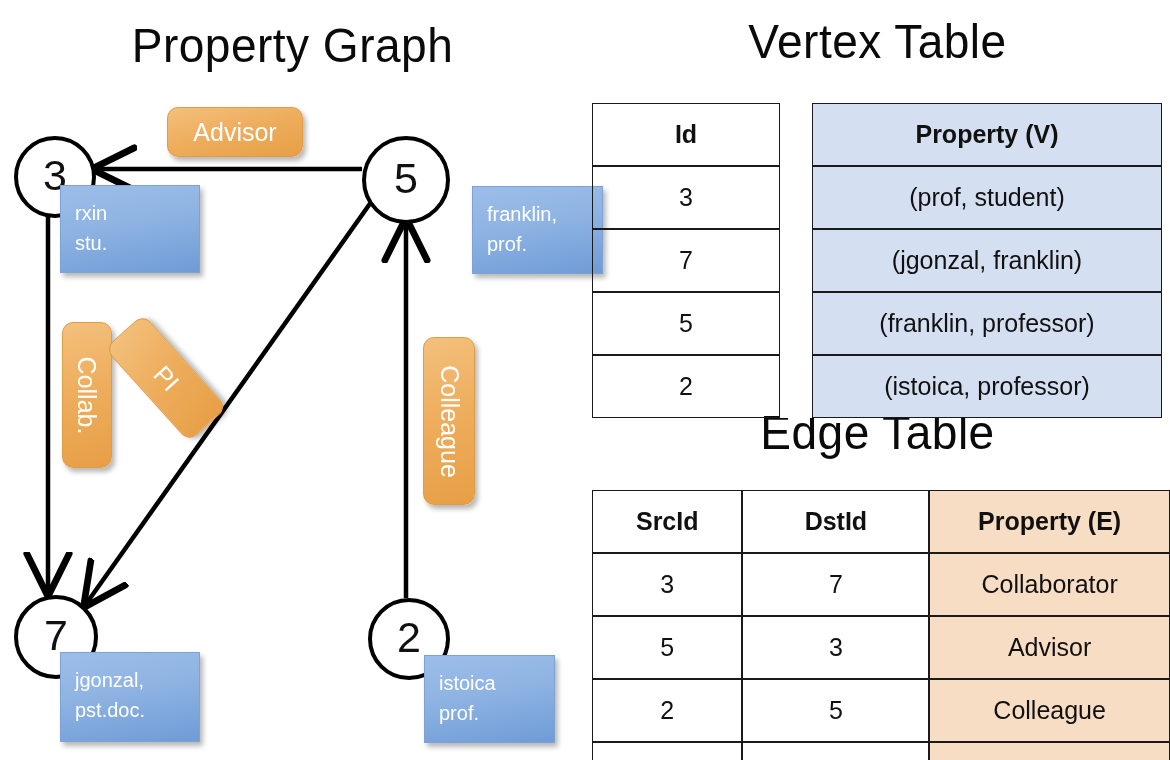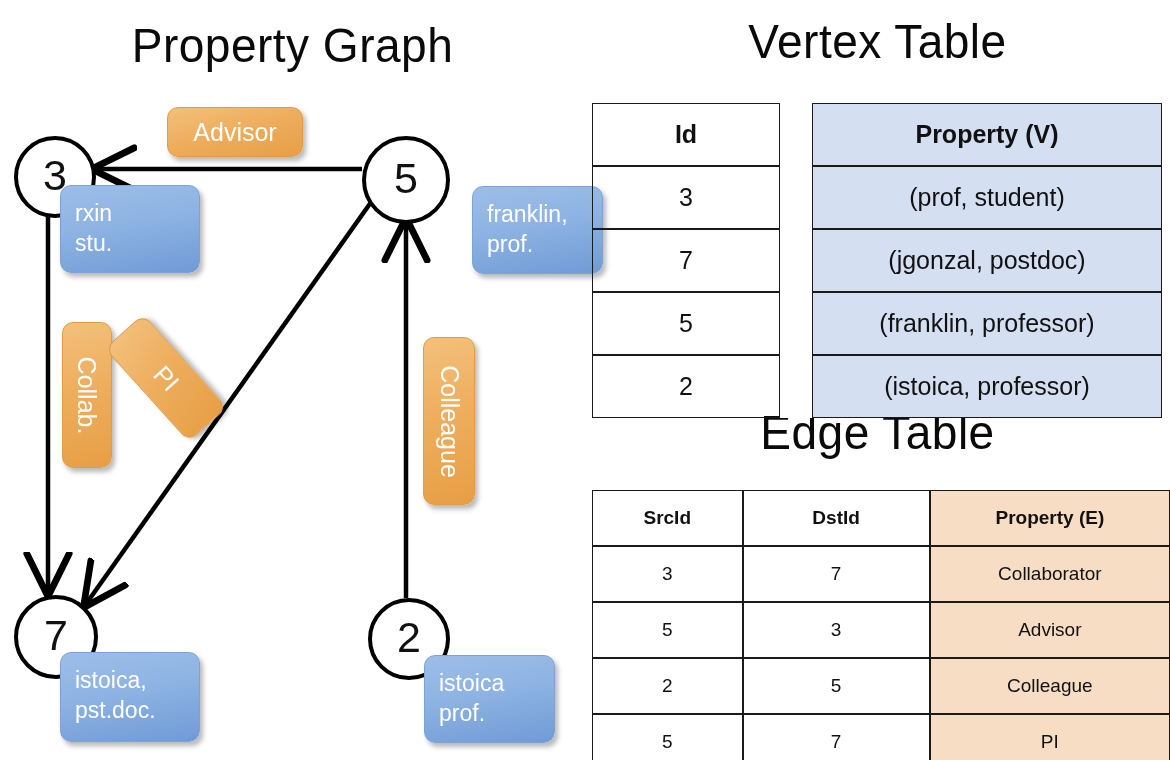--- a/index.html
+++ b/index.html
@@ -38,26 +38,26 @@
     box-sizing:border-box;
     display:flex;align-items:center;justify-content:center;
     font-size:43px;font-weight:300;color:#111;
     line-height:1;
   }
   .node span{transform:translateY(-2px);}
 
   
   .vbox{
     position:absolute;
-    border-radius:11px;
+    border-radius:0;
     background:linear-gradient(170deg,#9cbde8 0%,#8fb4e3 42%,#6f9bd6 100%);
     border:1px solid #7da3d6;
     box-shadow:3px 4px 5px rgba(0,0,0,0.28);
     color:#ffffff;
-    font-size:23px;
+    font-size:20px;
     font-weight:300;
     line-height:30px;
     padding:12px 0 0 14px;
     box-sizing:border-box;
   }
   .vbox .l2{display:block;}
 
   
   .ebox{
     position:absolute;
@@ -87,21 +87,21 @@
   .tbl .hdr{font-weight:700;}
   .blue{background:#d4dff1;}
   .peach{background:#f7ddc3;}
 
   #vertex-table{left:592px;top:103px;}
   #vertex-table td{height:45px;font-size:25px;}
   #vertex-table .c-id{width:188px;}
   #vertex-table .c-prop{width:350px;}
 
   #edge-table{left:592px;top:490px;}
-  #edge-table td{height:54px;font-size:19px;}
+  #edge-table td{height:54px;font-size:25px;}
   #edge-table .c-src{width:153px;}
   #edge-table .c-dst{width:191px;margin-left:16px;}
   #edge-table .c-prop{width:244px;margin-left:34px;}
 
   
   .colgap{width:4px;border:none !important;background:#fff;padding:0;}
 </style>
 </head>
 <body>
 
@@ -142,21 +142,21 @@
 
   <div class="vbox" style="left:60px;top:185px;width:140px;height:88px;">
     <span>rxin</span>
     <span class="l2">stu.</span>
   </div>
   <div class="vbox" style="left:424px;top:186px;width:131px;height:88px;margin-left:48px;">
     <span>franklin,</span>
     <span class="l2">prof.</span>
   </div>
   <div class="vbox" style="left:60px;top:652px;width:140px;height:90px;">
-    <span>istoica,</span>
+    <span>jgonzal,</span>
     <span class="l2">pst.doc.</span>
   </div>
   <div class="vbox" style="left:424px;top:655px;width:131px;height:88px;">
     <span>istoica</span>
     <span class="l2">prof.</span>
   </div>
 
   <div class="ebox" style="left:167px;top:107px;width:136px;height:50px;">
     <span>Advisor</span>
   </div>
@@ -181,21 +181,21 @@
         <td class="c-prop hdr blue">Property (V)</td>
       </tr>
       <tr>
         <td class="c-id">3</td>
         <td class="colgap"></td>
         <td class="c-prop blue">(prof, student)</td>
       </tr>
       <tr>
         <td class="c-id">7</td>
         <td class="colgap"></td>
-        <td class="c-prop blue">(jgonzal, postdoc)</td>
+        <td class="c-prop blue">(jgonzal, franklin)</td>
       </tr>
       <tr>
         <td class="c-id">5</td>
         <td class="colgap"></td>
         <td class="c-prop blue">(franklin, professor)</td>
       </tr>
       <tr>
         <td class="c-id">2</td>
         <td class="colgap"></td>
         <td class="c-prop blue">(istoica, professor)</td>

